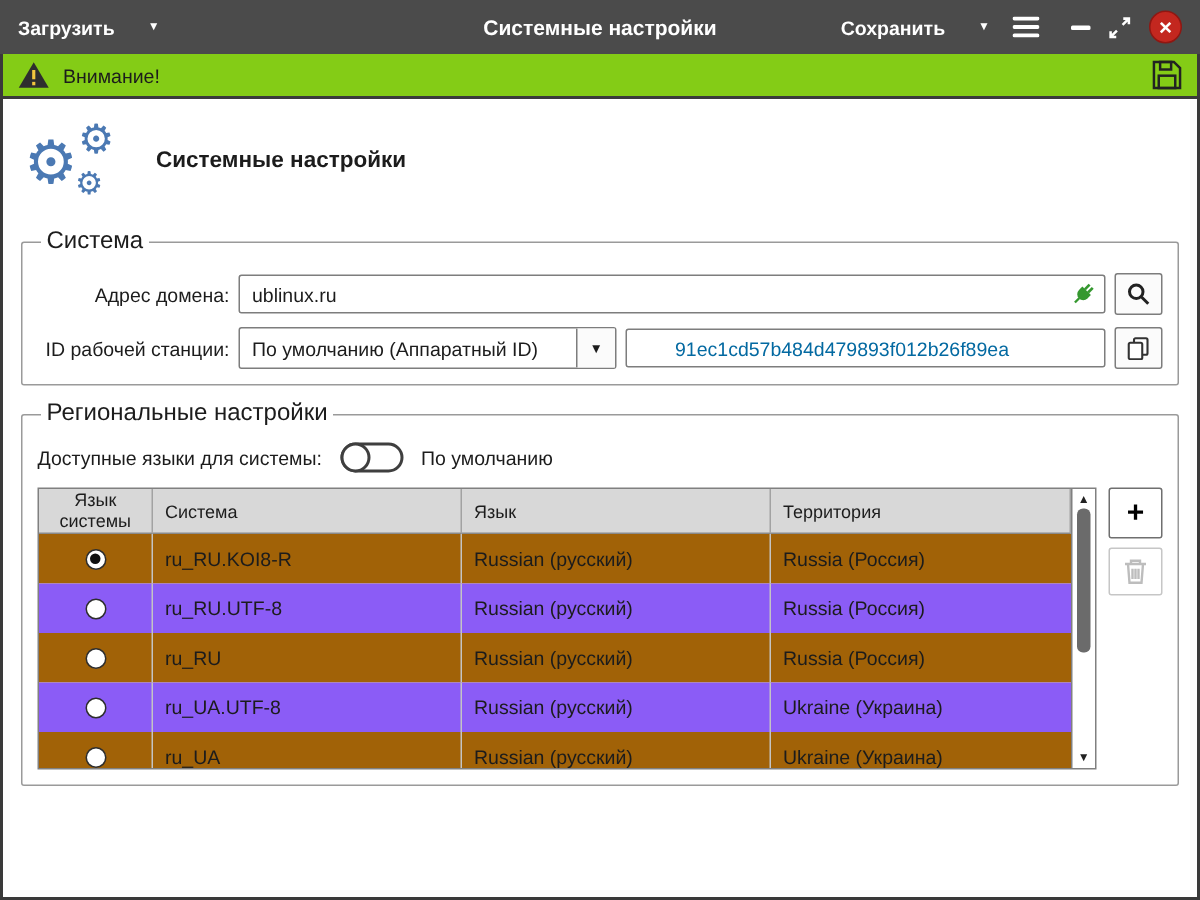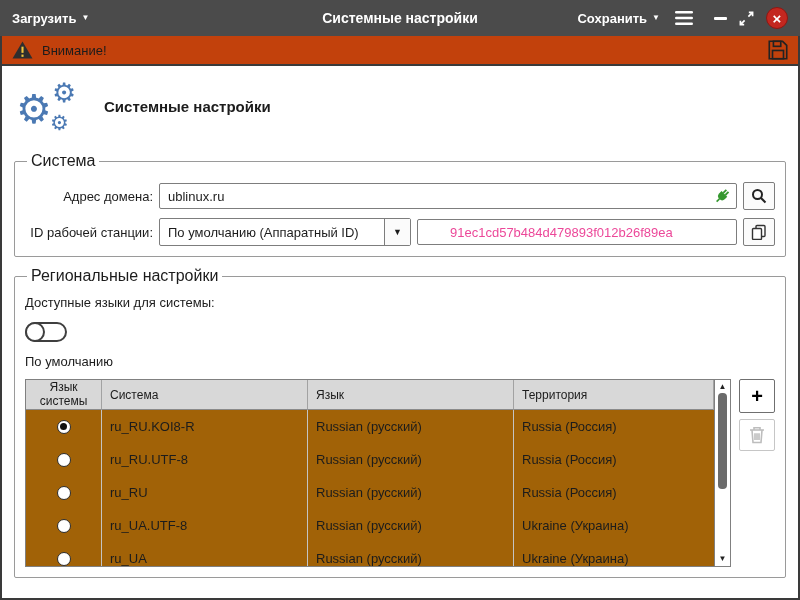--- a/index.html
+++ b/index.html
@@ -2,32 +2,32 @@
 <html><head>
 <meta charset="utf-8">
 <style>
   * { margin:0; padding:0; box-sizing:border-box; }
   html,body { width:800px; height:600px; overflow:hidden; }
   body { font-family:"Liberation Sans", sans-serif; font-size:13px; color:#1c1c1c; background:#fff; }
 
   
   .titlebar { position:relative; height:36px; background:#4b4b4b; display:flex; align-items:center; padding:0 12px; color:#fff; }
   .tb-title { position:absolute; left:0; right:0; text-align:center; font-weight:bold; font-size:14px; pointer-events:none; }
-  .tb-menu { display:flex; align-items:center; gap:5px; font-weight:bold; font-size:13px; cursor:pointer; }
+  .tb-menu { display:flex; align-items:center; gap:22px; font-weight:bold; font-size:13px; cursor:pointer; }
   .caret { font-size:8px; line-height:1; }
   .tb-right { margin-left:auto; display:flex; align-items:center; gap:15px; }
   .win-ctrls { display:flex; align-items:center; gap:12px; margin-left:6px; }
   .min-bar { width:13px; height:3px; background:#fff; display:inline-block; border-radius:1px; }
   .close-btn { width:22px; height:22px; border-radius:50%; background:#c3271f; border:1px solid #8f1712; color:#fff; font-weight:bold; font-size:15px; display:flex; align-items:center; justify-content:center; line-height:1; }
 
   
   .window { height:564px; border:2px solid #3a3a3a; border-top:none; display:flex; flex-direction:column; background:#fff; }
 
   
-  .warnbar { height:30px; background:#c2410c; border-bottom:2px solid #3a3a3a; display:flex; align-items:center; gap:8px; padding:0 9px; flex:none; }
+  .warnbar { height:30px; background:#84cc16; border-bottom:2px solid #3a3a3a; display:flex; align-items:center; gap:8px; padding:0 9px; flex:none; }
   .warn-save { margin-left:auto; display:flex; cursor:pointer; }
 
   
   .content { flex:1; padding:4px 10px 10px; overflow:hidden; }
   .page-header { display:flex; align-items:center; gap:20px; padding:10px 4px 12px; }
   .gears-icon { position:relative; width:68px; height:58px; color:#4b79b3; flex:none; }
   .gear { position:absolute; line-height:1; }
   .gear.g1 { font-size:40px; left:0; top:9px; }
   .gear.g2 { font-size:27px; left:36px; top:0; }
   .gear.g3 { font-size:21px; left:34px; top:32px; }
@@ -41,32 +41,32 @@
   .flabel { width:128px; text-align:right; flex:none; }
   .tinput { height:26px; border:1px solid #7d7d7d; border-radius:2px; padding:0 8px; font:inherit; color:#1c1c1c; width:100%; background:#fff; }
   .grow { flex:1; }
   .input-wrap { position:relative; flex:1; display:flex; align-items:center; }
   .plug { position:absolute; right:6px; top:50%; transform:translateY(-50%); display:flex; }
   .sq-btn { width:32px; height:28px; border:1px solid #7d7d7d; background:#fbfbfb; border-radius:2px; display:flex; align-items:center; justify-content:center; flex:none; cursor:pointer; }
   .text-btn { height:28px; border:1px solid #7d7d7d; background:#fbfbfb; border-radius:2px; padding:0 10px; font:inherit; cursor:pointer; }
   .select { width:252px; height:28px; border:1px solid #7d7d7d; border-radius:2px; background:#fff; display:flex; align-items:center; flex:none; cursor:pointer; }
   .select-val { flex:1; padding:0 8px; white-space:nowrap; overflow:hidden; }
   .select-arrow { width:26px; align-self:stretch; border-left:1px solid #7d7d7d; display:flex; align-items:center; justify-content:center; font-size:9px; background:#fbfbfb; }
-  .ro { color:#ec4899;padding-left:32px; }
-
-  .toggle-row { display:flex; gap:12px; margin:6px 0 10px;flex-direction:column; }
+  .ro { color:#0369a1;padding-left:32px; }
+
+  .toggle-row { display:flex; align-items:center; gap:12px; margin:6px 0 10px; }
   .switch { width:42px; height:20px; border:2px solid #3f3f3f; border-radius:12px; position:relative; background:#fff; flex:none; cursor:pointer; }
   .switch .knob { position:absolute; left:-2px; top:-2px; width:20px; height:20px; border:2px solid #3f3f3f; border-radius:50%; background:#fff; }
 
   
   .table-zone { display:flex; align-items:flex-start; gap:8px; }
   .table-frame { flex:1; display:flex; border:1px solid #808080; height:188px; overflow:hidden; }
   .tgrid { flex:1; }
   .trow { display:grid; grid-template-columns:76px 206px 206px 1fr; }
-  .tcell { min-height:33px; display:flex; align-items:center; padding:0 8px; border-right:1px solid #c4c4c4; background:#a16207; }
+  .tcell { min-height:33px; display:flex; align-items:center; padding:0 8px; border-right:1px solid #c4c4c4; background:#8b5cf6; }
   .tcell:last-child { border-right:none; }
   .thead .tcell { background:#d8d8d8; min-height:30px; border-right:1px solid #a2a2a2; border-bottom:1px solid #8a8a8a; font-size:12px; }
   .th-first { justify-content:center; text-align:center; line-height:1.15; font-size:11.5px; padding:0 2px; }
   .trow.odd .tcell { background:#a16207; }
   .radio-cell { justify-content:center; }
   .radio { width:14px; height:14px; border:1.5px solid #2d2d2d; border-radius:50%; background:#fff; position:relative; display:inline-block; }
   .radio.checked::after { content:""; position:absolute; inset:2.5px; border-radius:50%; background:#101010; }
 
   .vscroll { width:16px; border-left:1px solid #808080; display:flex; flex-direction:column; align-items:center; background:#fff; flex:none; }
   .scroll-arrow { font-size:8px; line-height:1; padding:3px 0 2px; color:#222; cursor:pointer; }

